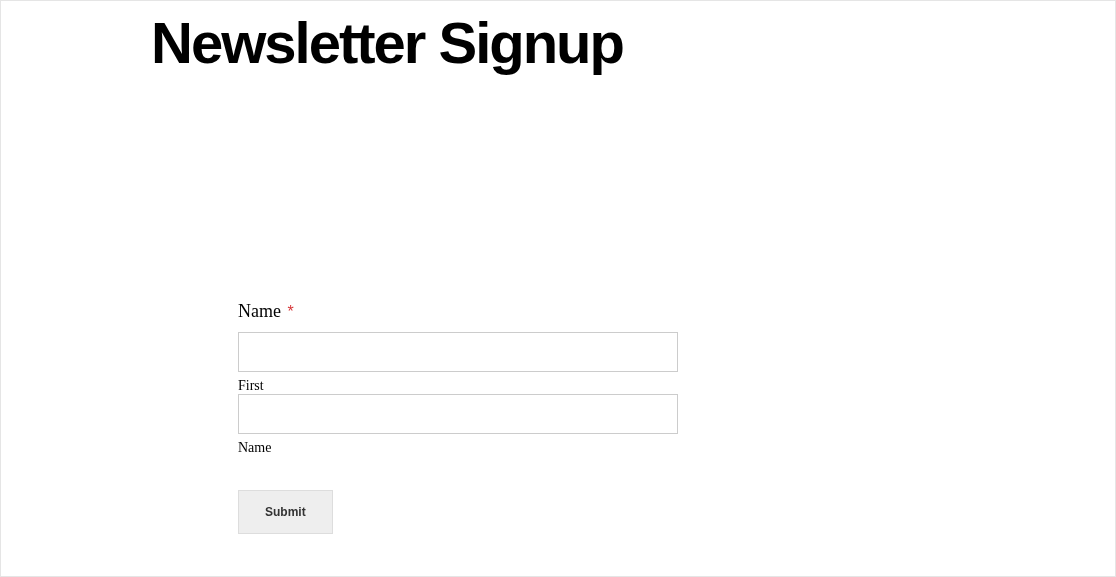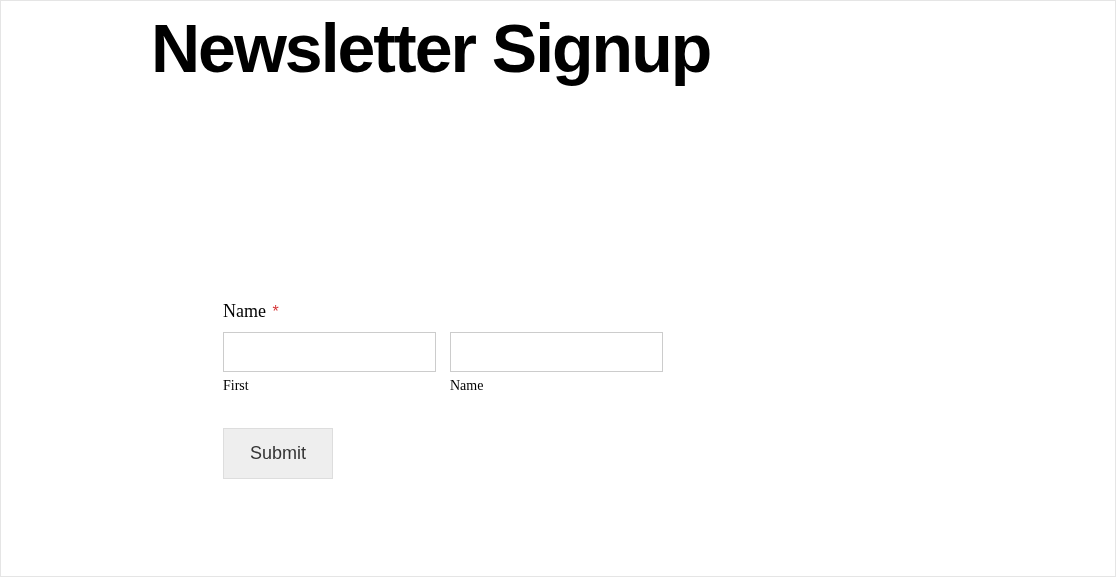--- a/index.html
+++ b/index.html
@@ -12,53 +12,53 @@
       height: 577px;
       background: #ffffff;
       border: 1px solid #e5e5e5;
       font-family: Georgia, 'Times New Roman', serif;
       position: relative;
       overflow: hidden;
     }
     .page-title {
       font-family: -apple-system, BlinkMacSystemFont, 'Segoe UI', Helvetica, Arial, sans-serif;
       font-weight: 900;
-      font-size: 68px;
+      font-size: 58px;
       letter-spacing: -2px;
       color: #000000;
       position: absolute;
       top: 10px;
       left: 150px;
       line-height: 1.1;
     }
     .form-container {
       position: absolute;
       top: 300px;
-      left: 222px;
+      left: 237px;
       width: 440px;
     }
     .field-group {
       margin-bottom: 28px;
     }
     .field-label {
       font-family: Georgia, 'Times New Roman', serif;
       font-size: 18px;
       color: #000000;
       display: block;
       margin-bottom: 10px;
     }
     .required-asterisk {
       color: #d63638;
       font-family: Arial, sans-serif;
       font-size: 16px;
       margin-left: 2px;
     }
     .name-row {
       display: flex;
-      gap: 14px;
+      flex-direction: column;
     }
     .name-col {
       flex: 1;
       display: flex;
       flex-direction: column;
     }
     .text-input {
       width: 100%;
       height: 40px;
       border: 1px solid #cccccc;
@@ -79,22 +79,22 @@
       border: 1px solid #cccccc;
       background: #ffffff;
       padding: 6px 10px;
       font-size: 15px;
       font-family: inherit;
     }
     .submit-button {
       background: #eeeeee;
       border: 1px solid #dddddd;
       font-family: -apple-system, BlinkMacSystemFont, 'Segoe UI', Helvetica, Arial, sans-serif;
-      font-size: 18px;
-      font-weight: 400;
+      font-size: 12px;
+      font-weight: 700;
       color: #333333;
       padding: 14px 26px;
       cursor: pointer;
       margin-top: 6px;
     }
   </style>
 </head>
 <body>
 
 <h1 class="page-title">Newsletter Signup</h1>

